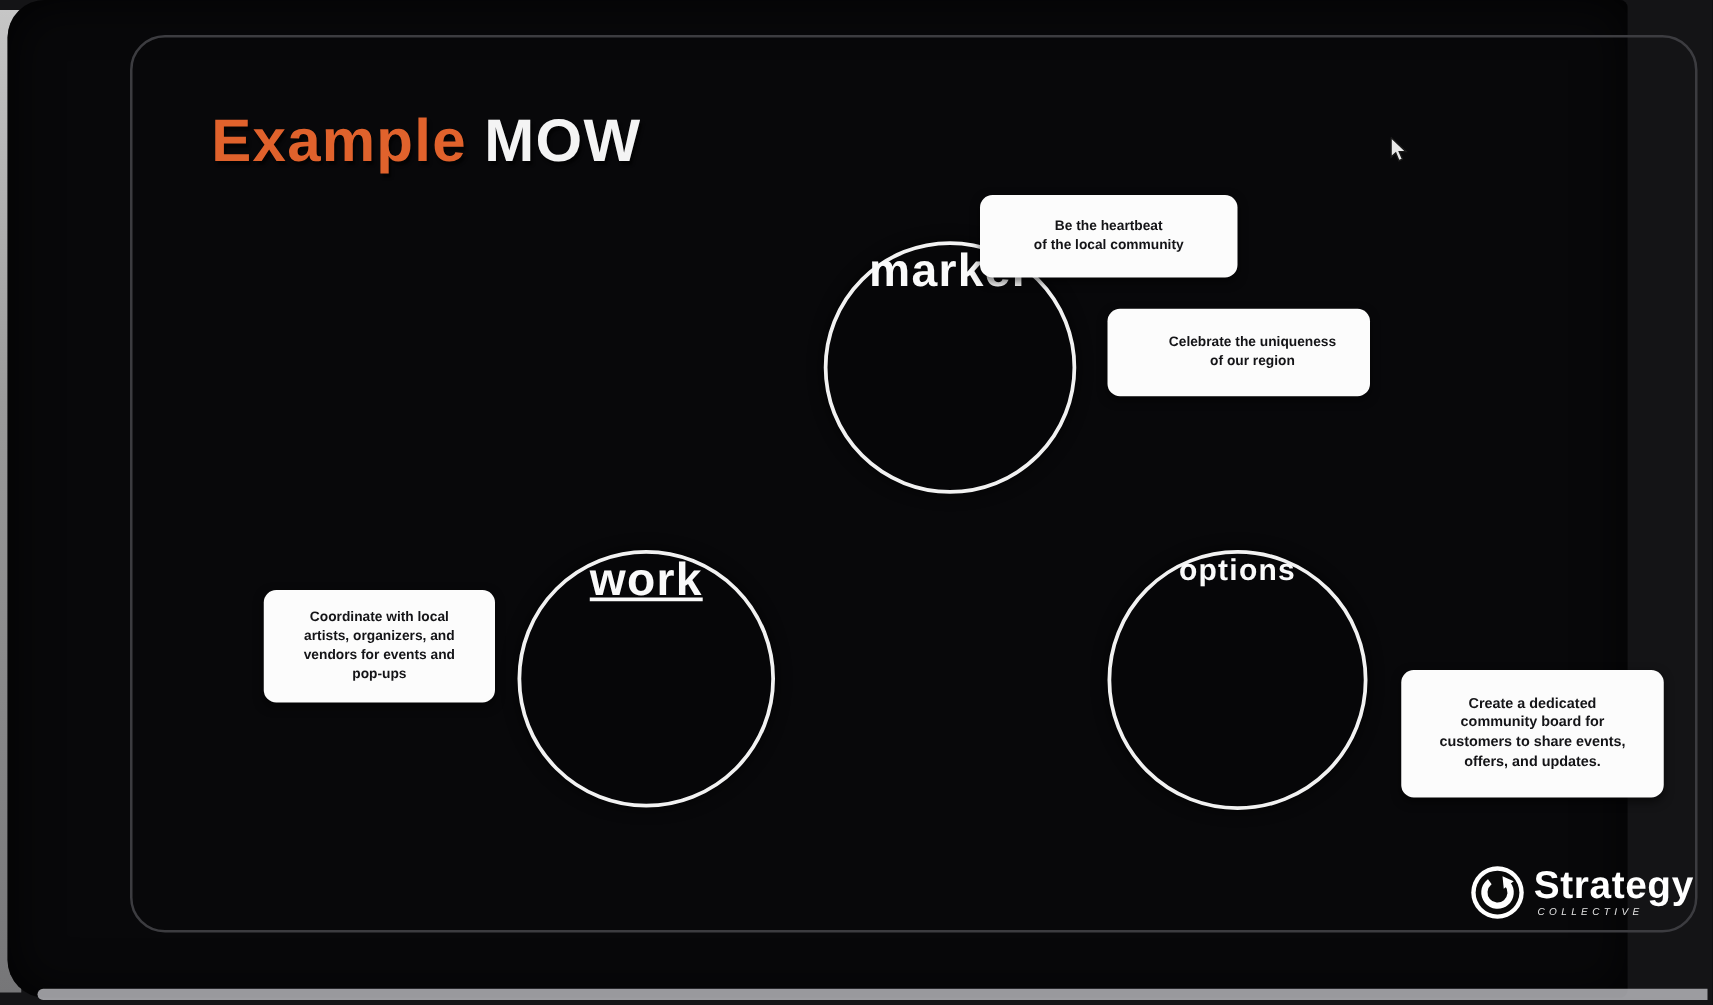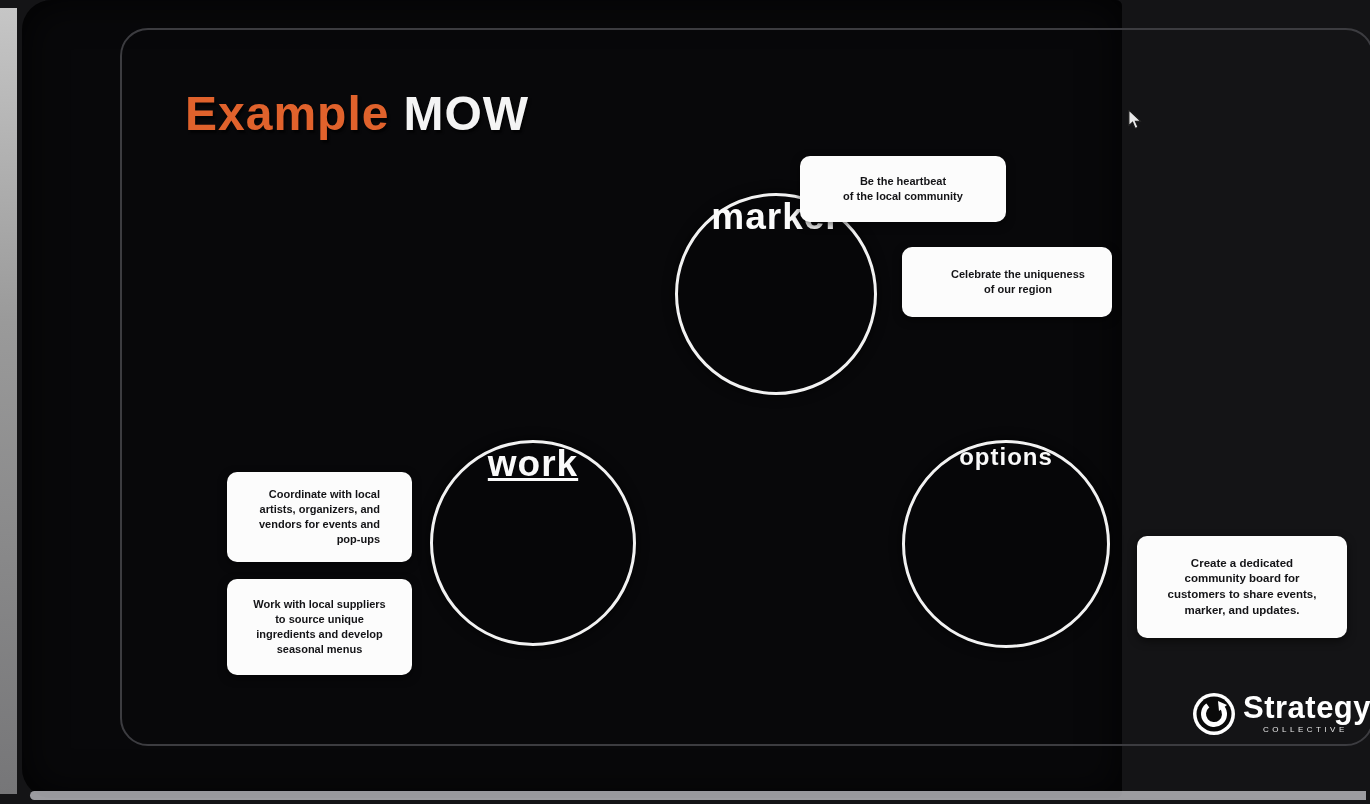--- a/index.html
+++ b/index.html
@@ -6,21 +6,21 @@
   html,body { background:#101012; }
   .stage {
     position:relative; width:1370px; height:804px; overflow:hidden;
     background:#141416; font-family:"Liberation Sans", sans-serif;
   }
   .left-strip {
     position:absolute; left:0; top:8px; width:17px; height:786px;
     background:linear-gradient(180deg,#c6c6c6 0%,#9a9a9a 40%,#767678 100%);
   }
   .slide-outer {
-    position:absolute; left:22px; top:0; width:1100px; height:798px;
+    position:absolute; left:6px; top:0; width:1296px; height:798px;
     background:#08080a; border-radius:30px 6px 6px 30px;
     box-shadow:inset 0 0 40px rgba(0,0,0,.8);
   }
   .bottom-strip {
     position:absolute; left:30px; bottom:4px; width:1336px; height:9px;
     background:#b4b4b8; border-radius:6px 0 0 6px; opacity:.85;
   }
   .frame-border {
     position:absolute; left:98px; top:28px; width:1254px; height:718px;
     border:2px solid #3c3c40; border-radius:28px;
@@ -44,30 +44,30 @@
   .callout {
     position:absolute; background:#fcfcfc; border-radius:10px;
     box-shadow:0 3px 8px rgba(0,0,0,.55);
     display:flex; align-items:center; justify-content:center;
     text-align:center; font-weight:bold; font-size:11px; line-height:1.35;
     color:#141417; padding:6px 10px; white-space:pre-line;margin-top:36px;
   }
   #callout-heartbeat { left:778px;  top:120px; width:206px; height:66px; }
   #callout-celebrate { left:880px;  top:211px; width:210px; height:70px;padding-left:32px; }
   #callout-sip       { left:881px;  top:300px; width:207px; height:72px; }
-  #callout-coordinate{ left:205px;  top:436px; width:185px; height:90px;text-align:right; }
+  #callout-coordinate{ left:205px;  top:436px; width:185px; height:90px; }
   #callout-suppliers { left:205px;  top:543px; width:185px; height:96px; }
   #callout-board     { left:1115px; top:500px; width:210px; height:102px; font-size:11.5px; }
   .logo {
     position:absolute; left:1170px; top:692px;
     display:flex; align-items:flex-start; gap:7px; color:#ffffff;
   }
   .logo-text-col { display:flex; flex-direction:column; }
   .logo-name { font-size:31px; font-weight:bold; line-height:1; letter-spacing:.5px; }
-  .logo-sub  { font-size:8px; letter-spacing:3.5px; color:#e6e6e6; margin-top:2px; margin-left:20px; }
+  .logo-sub  { font-size:8px; letter-spacing:3.5px; color:#e6e6e6; margin-top:2px; margin-left:3px;font-style:italic; }
   .cursor { position:absolute; left:1105px; top:110px; }
 </style>
 </head>
 <body>
 
 <div class="stage">
 
   <div class="left-strip"></div>
 
   <div class="slide-outer">
@@ -88,28 +88,24 @@
     </div>
 
     <div class="callout" id="callout-heartbeat">Be the heartbeat
 of the local community</div>
     <div class="callout" id="callout-celebrate">Celebrate the uniqueness
 of our region</div>
     <div class="callout" id="callout-coordinate">Coordinate with local
 artists, organizers, and
 vendors for events and
 pop-ups</div>
-    <div class="callout" id="callout-suppliers">Work with local suppliers
-to source unique
-ingredients and develop
-seasonal menus</div>
     <div class="callout" id="callout-board">Create a dedicated
 community board for
 customers to share events,
-marker, and updates.</div>
+offers, and updates.</div>
 
     <div class="logo">
       <span>
         <svg width="44" height="44" viewBox="0 0 44 44">
           <circle cx="22" cy="22" r="21" fill="#ffffff"></circle>
           <circle cx="22" cy="22" r="17.5" fill="#0a0a0a"></circle>
           <circle cx="22" cy="22" r="10.5" fill="none" stroke="#ffffff" stroke-width="5" stroke-dasharray="50 16" transform="rotate(-40 22 22)"></circle>
           <polygon points="26,9 35,13 27,19" fill="#ffffff"></polygon>
         </svg>
       </span>

